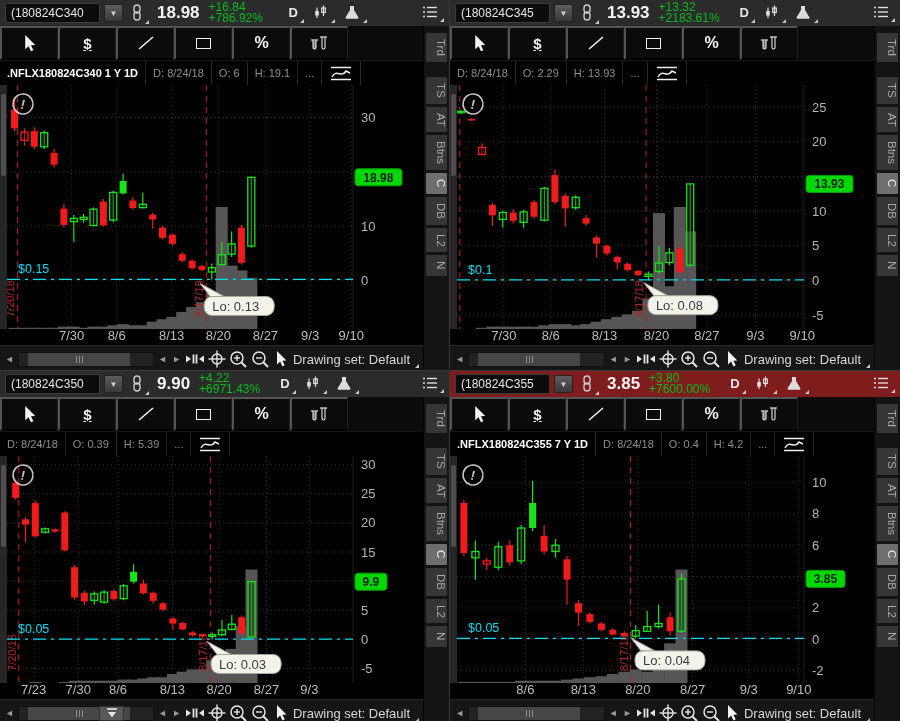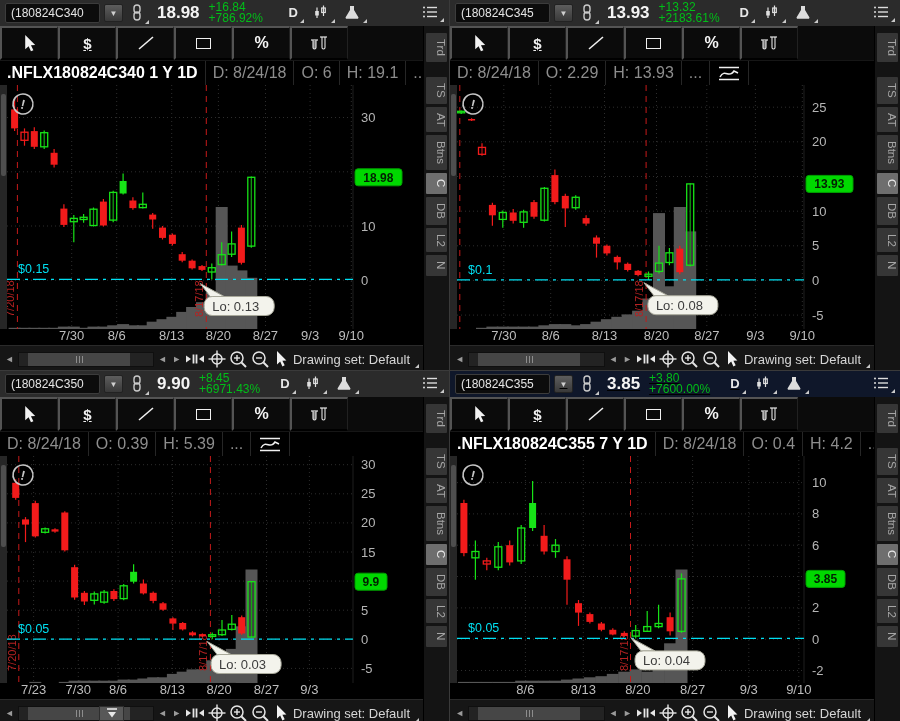--- a/index.html
+++ b/index.html
@@ -1,21 +1,21 @@
 <!DOCTYPE html>
 <html><head>
 <meta charset="utf-8">
 <style>
   html,body{margin:0;padding:0;background:#1a1a1a;width:900px;height:721px;overflow:hidden;
     font-family:"Liberation Sans",sans-serif;-webkit-font-smoothing:antialiased;}
   #grid{display:grid;grid-template-columns:449px 450px;grid-template-rows:370px 350px;gap:1px;background:#3a3a3a;width:900px;height:721px;}
   .panel{background:#000;overflow:hidden;display:flex;flex-direction:column;position:relative;}
   
   .hdr{height:26px;min-height:26px;background:#2b2b2b;display:flex;align-items:center;padding:0 5px;gap:4px;}
-  .panel.active .hdr{background:#0f172a;text-decoration:underline;}
+  .panel.active .hdr{background:#7f1d1d;}
   .symbox{width:88px;height:18px;background:#0c0c0c;border:1px solid #3c3c3c;border-radius:2px;
     color:#e4e4e4;font-size:12px;line-height:18px;padding-left:5px;overflow:hidden;white-space:nowrap;}
   .ddbtn{width:19px;height:18px;background:linear-gradient(#5d5d5d,#393939);border:1px solid #222;border-radius:2px;
     color:#d0d0d0;font-size:8px;display:flex;align-items:center;justify-content:center;padding:0;}
   .hbtn{position:relative;background:transparent;border:none;color:#e6e6e6;display:flex;align-items:center;justify-content:center;padding:2px 6px 4px 4px;}
   .corner{position:absolute;right:0;bottom:1px;width:0;height:0;border-left:4px solid transparent;border-bottom:4px solid #c9c9c9;}
   .price{color:#f4f4f4;font-size:17px;font-weight:bold;margin-left:4px;}
   .chg{display:flex;flex-direction:column;font-size:12px;line-height:11px;color:#00be18;margin-left:5px;min-width:60px;}
   .tf{font-size:13px;font-weight:bold;margin-left:12px;}
   .spacer{flex:1;}
@@ -30,21 +30,21 @@
   .tab.active{background:#6e6e6e;color:#e8e8e8;}
   
   .tbar{height:34px;min-height:34px;background:#0b0b0b;display:flex;border-bottom:1px solid #161616;}
   .tcell{width:58px;border-right:1px solid #212121;display:flex;align-items:center;justify-content:center;
     color:#fff;background:transparent;padding:0;}
   .tfill{flex:1;border-right:none;}
   .dollar{font-size:15px;font-weight:bold;text-decoration:underline;color:#f0f0f0;}
   .pct{font-size:16px;font-weight:bold;color:#f5f5f5;}
   .rect-ic{width:13px;height:9px;border:1.6px solid #f0f0f0;display:inline-block;}
   
-  .trow{height:24px;min-height:24px;background:#000;display:flex;font-size:16px;color:#8d8d8d;overflow:hidden;}
+  .trow{height:24px;min-height:24px;background:#000;display:flex;font-size:11px;color:#8d8d8d;overflow:hidden;}
   .tseg{padding:0 7px;border-right:1px solid #262626;height:100%;display:flex;align-items:center;white-space:nowrap;}
   .tseg.tname{color:#fff;font-weight:bold;}
   
   .chartwrap{display:flex;}
   .vstrip{width:7px;background:#262626;position:relative;}
   .vthumb{position:absolute;top:9px;left:1px;width:5px;height:82px;background:#4e4e4e;border-radius:2px;}
   svg.chart{flex:1;background:#000;display:block;height:244px;}
   .row-bottom svg.chart{height:227px;}
   svg text{font-family:"Liberation Sans",sans-serif;}
   .grid-l{stroke:#2d2d2d;stroke-width:1;stroke-dasharray:1 3;}
@@ -655,21 +655,21 @@
         </button>
     <button class="hbtn">
       <svg width="12" height="17" viewBox="0 0 12 17">
             <rect x="3" y="1" width="6" height="8" rx="3" fill="none" stroke="#c9c9c9" stroke-width="1.4"></rect>
             <rect x="3" y="8" width="6" height="8" rx="3" fill="none" stroke="#c9c9c9" stroke-width="1.4"></rect>
           </svg>
       <span class="corner"></span>
     </button>
     <span class="price">9.90</span>
     <span class="chg">
-      <span>+8.45</span>
+      <span>+4.22</span>
       <span>+6971.43%</span>
     </span>
     <button class="hbtn tf">
           <span>D</span>
           <span class="corner"></span>
         </button>
     <button class="hbtn">
       <svg width="17" height="15" viewBox="0 0 17 15">
             <line x1="5" y1="2.5" x2="5" y2="13" stroke="#e0e0e0" stroke-width="1.2"></line>
             <rect x="3.2" y="6" width="3.6" height="4.5" fill="#e0e0e0"></rect>

